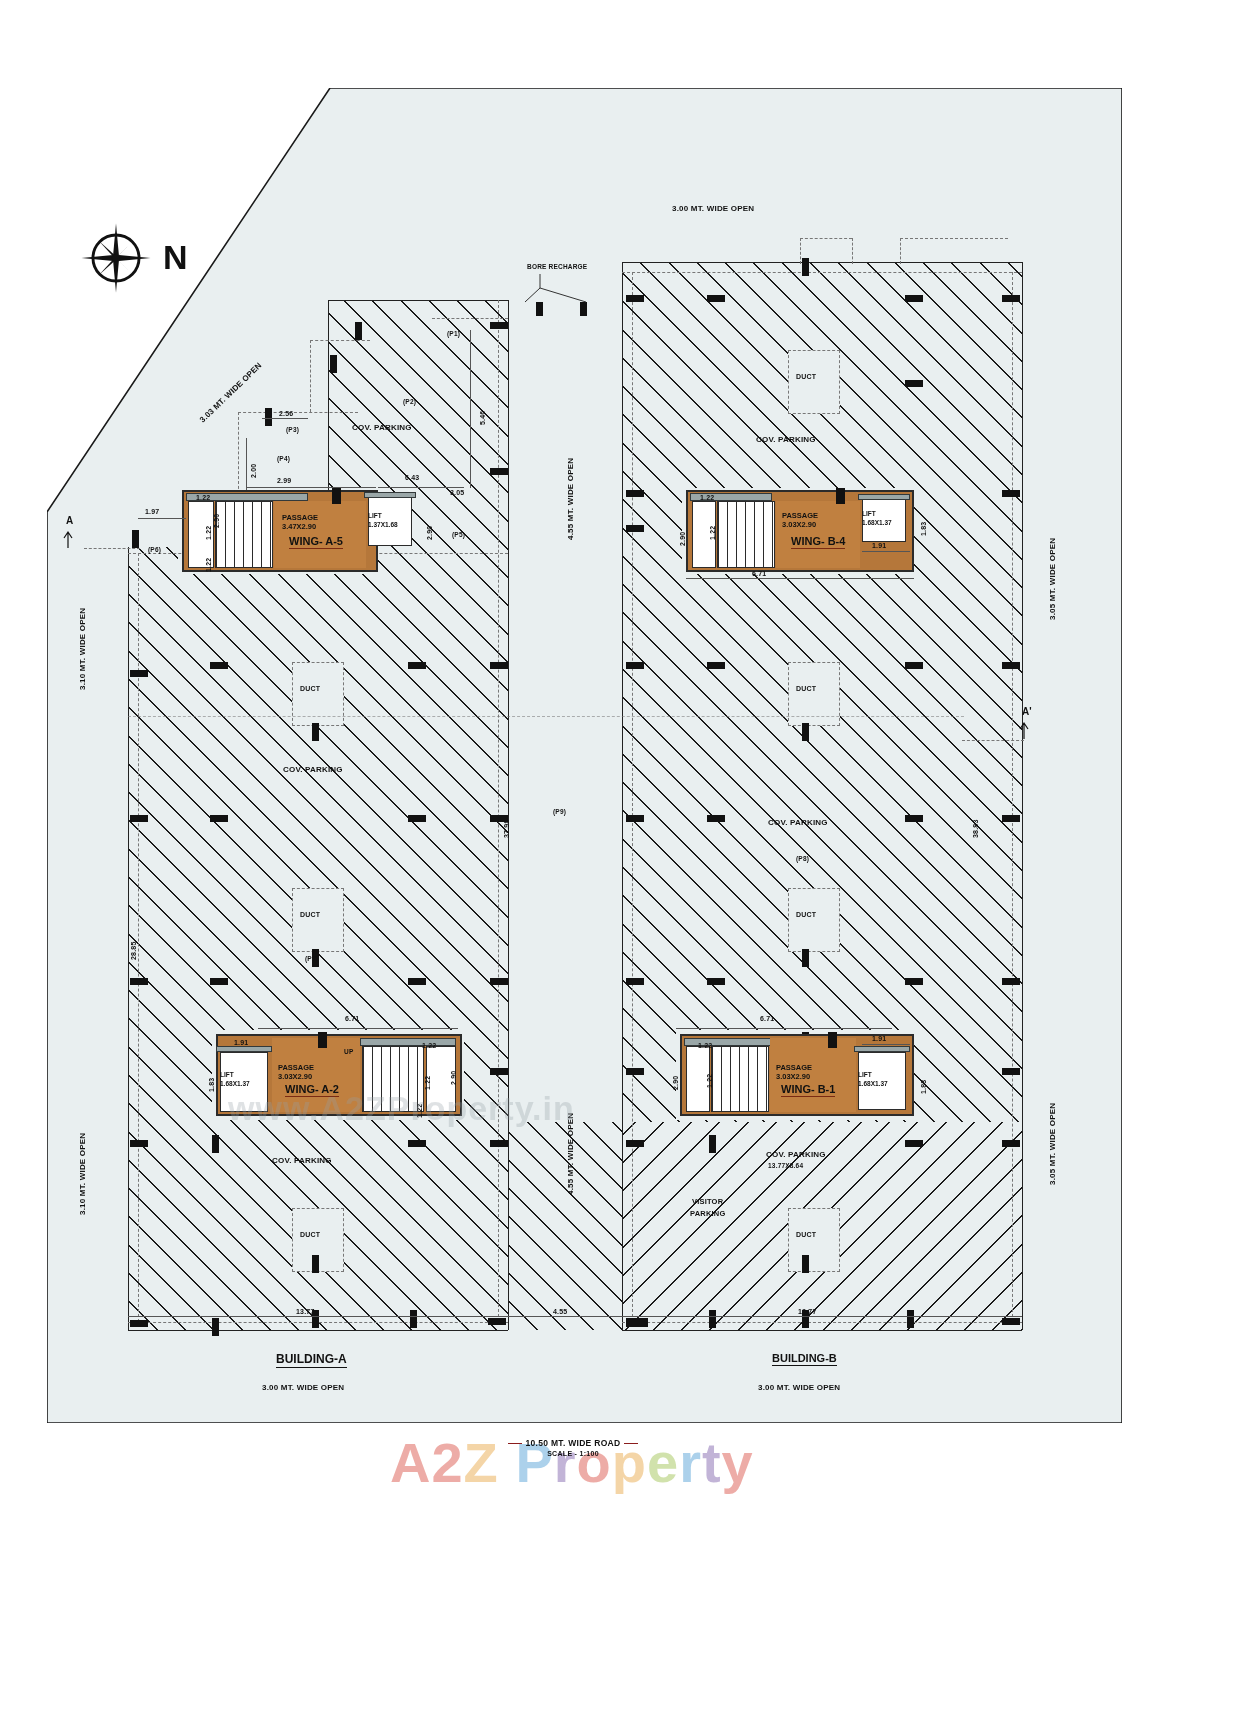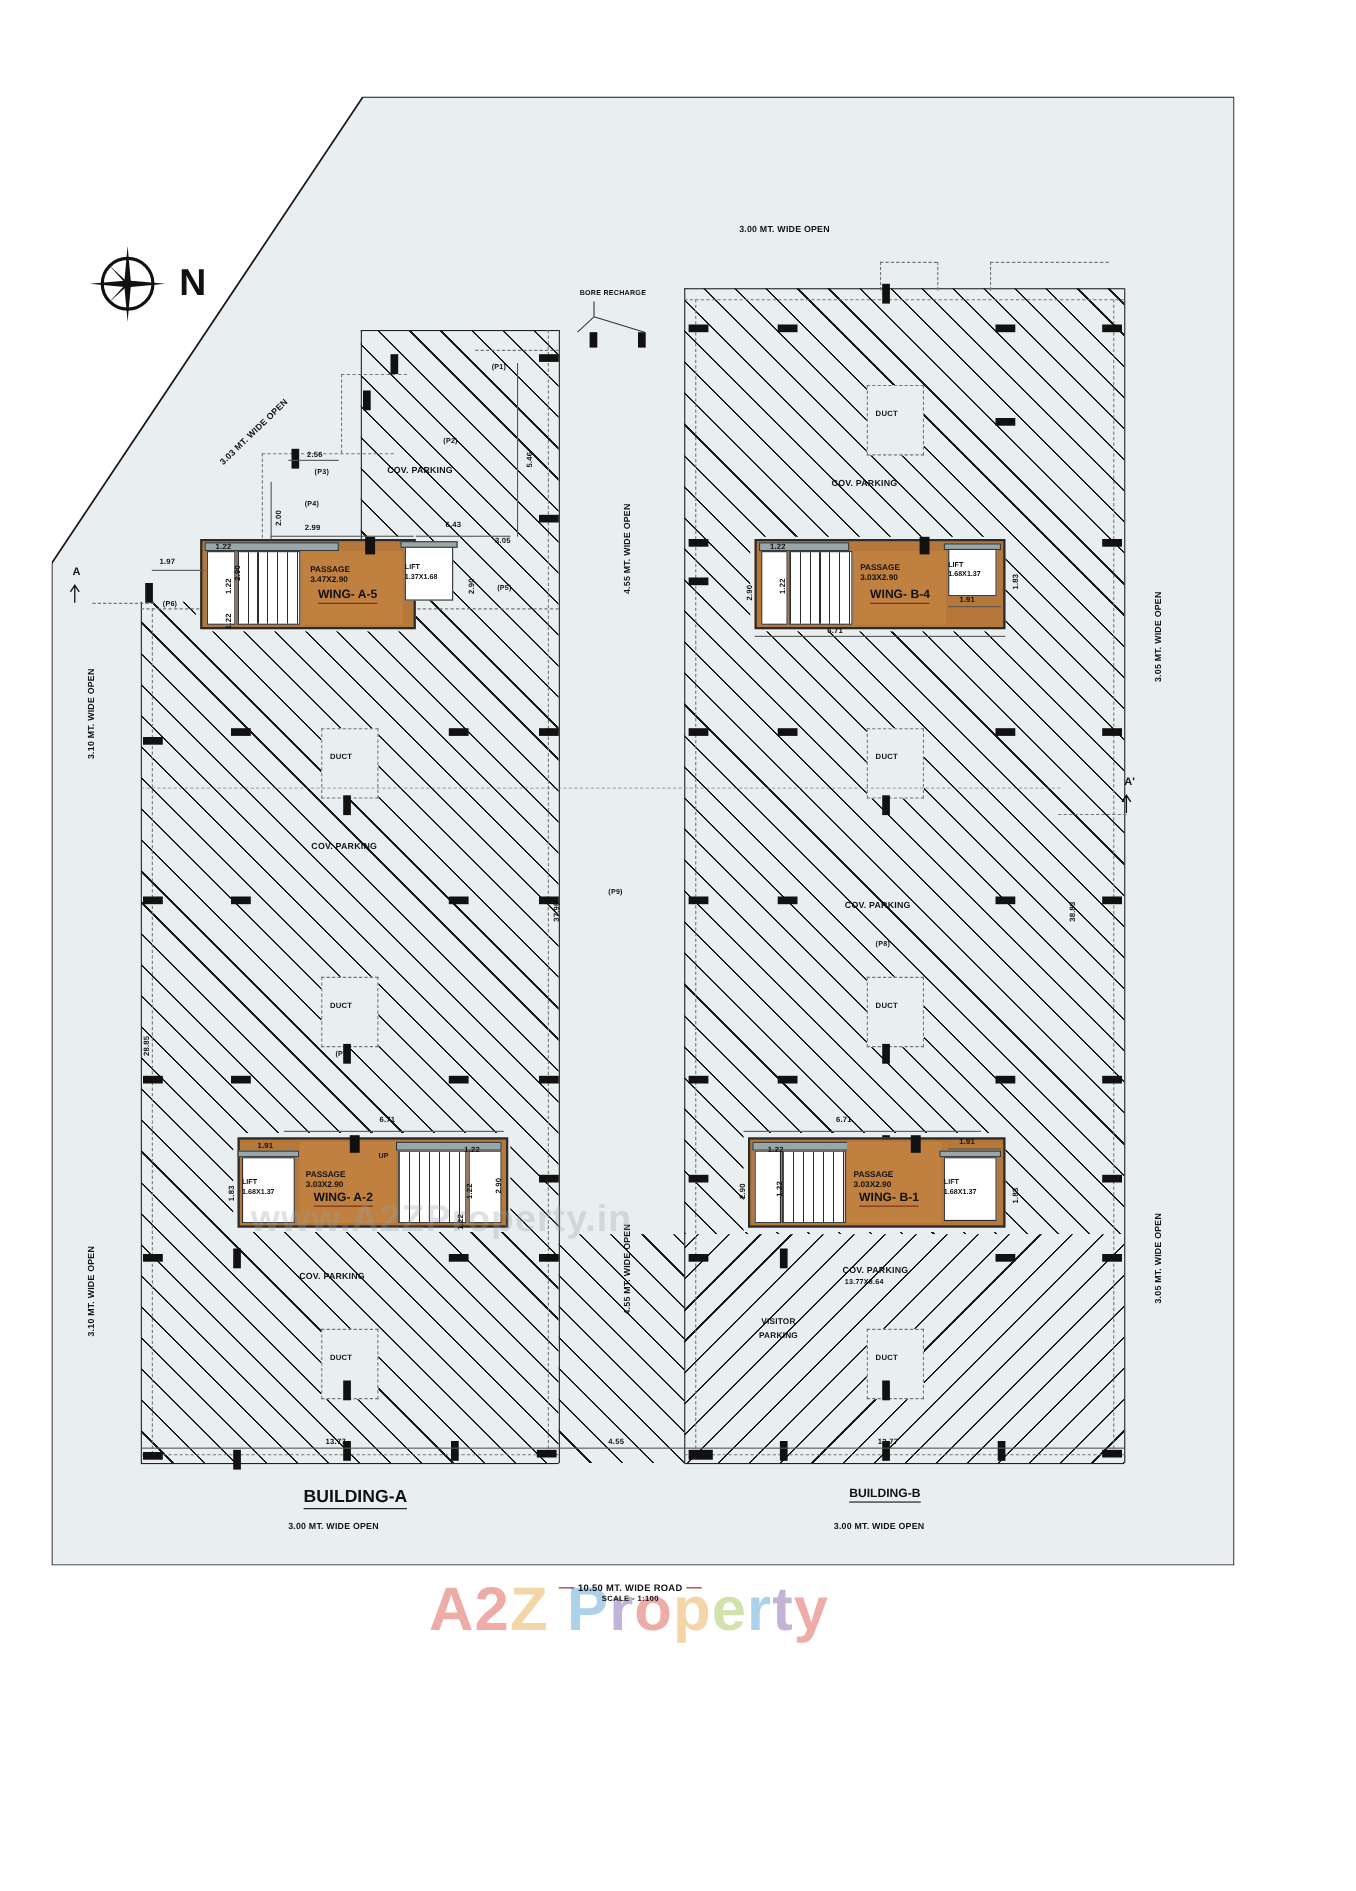--- a/index.html
+++ b/index.html
@@ -334,21 +334,21 @@
   <div class="t lbl rotdiag" style="left:198px;top:418px;">3.03 MT. WIDE OPEN</div>
   <div class="t lbl rot90" style="left:78px;top:690px;">3.10 MT. WIDE OPEN</div>
   <div class="t lbl rot90" style="left:78px;top:1215px;">3.10 MT. WIDE OPEN</div>
   <div class="t lbl rot90" style="left:1048px;top:620px;">3.05 MT. WIDE OPEN</div>
   <div class="t lbl rot90" style="left:1048px;top:1185px;">3.05 MT. WIDE OPEN</div>
   <div class="t lbl rot90" style="left:566px;top:540px;">4.55 MT. WIDE OPEN</div>
   <div class="t lbl rot90" style="left:566px;top:1195px;">4.55 MT. WIDE OPEN</div>
   <div class="t lbl" style="left:262px;top:1383px;">3.00 MT. WIDE OPEN</div>
   <div class="t lbl" style="left:758px;top:1383px;">3.00 MT. WIDE OPEN</div>
 
-  <div style="position:absolute;left:276px;top:1352px;font-size:16px;font-weight:bold;color:#111;
+  <div style="position:absolute;left:276px;top:1352px;font-size:12px;font-weight:bold;color:#111;
        border-bottom:1.5px solid #111;padding-bottom:1px;font-family:'Liberation Sans',sans-serif;">BUILDING-A</div>
   <div style="position:absolute;left:772px;top:1352px;font-size:11px;font-weight:bold;color:#111;
        border-bottom:1.5px solid #111;padding-bottom:1px;font-family:'Liberation Sans',sans-serif;">BUILDING-B</div>
 
   <div class="t pin" style="left:447px;top:330px;">(P1)</div>
   <div class="t pin" style="left:403px;top:398px;">(P2)</div>
   <div class="t pin" style="left:286px;top:426px;">(P3)</div>
   <div class="t pin" style="left:277px;top:455px;">(P4)</div>
   <div class="t pin" style="left:452px;top:531px;">(P5)</div>
   <div class="t pin" style="left:148px;top:546px;">(P6)</div>

